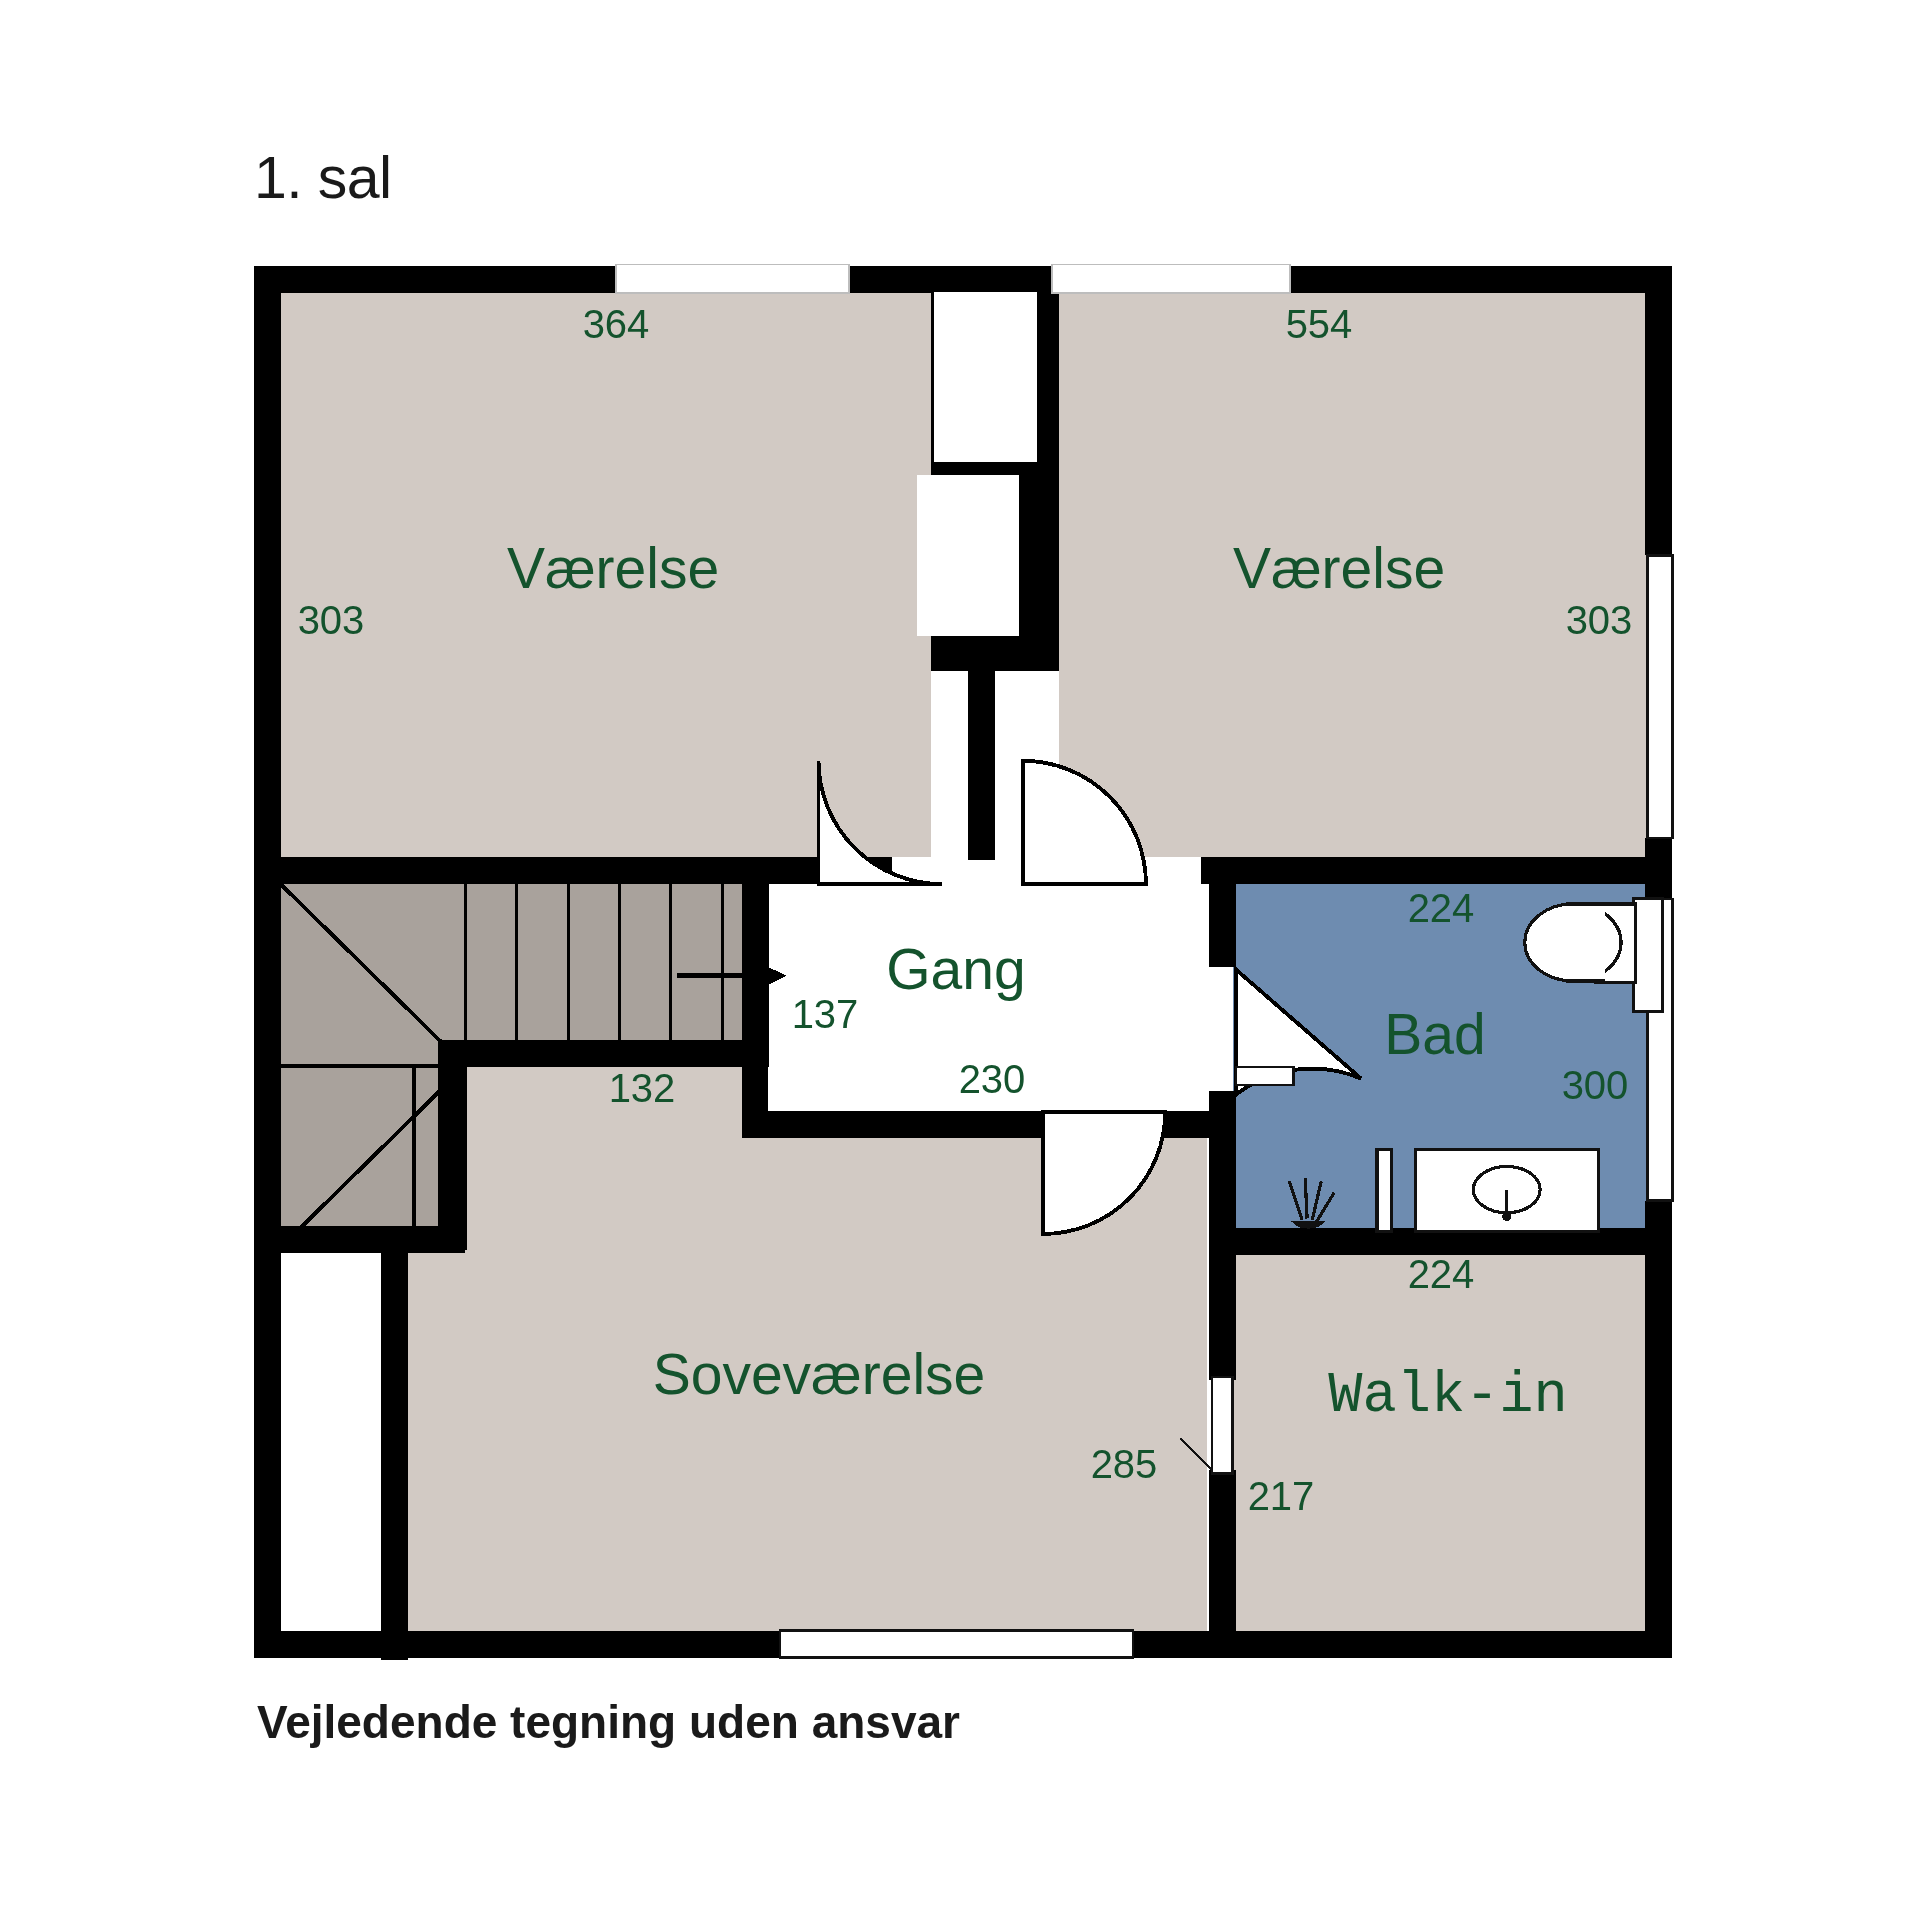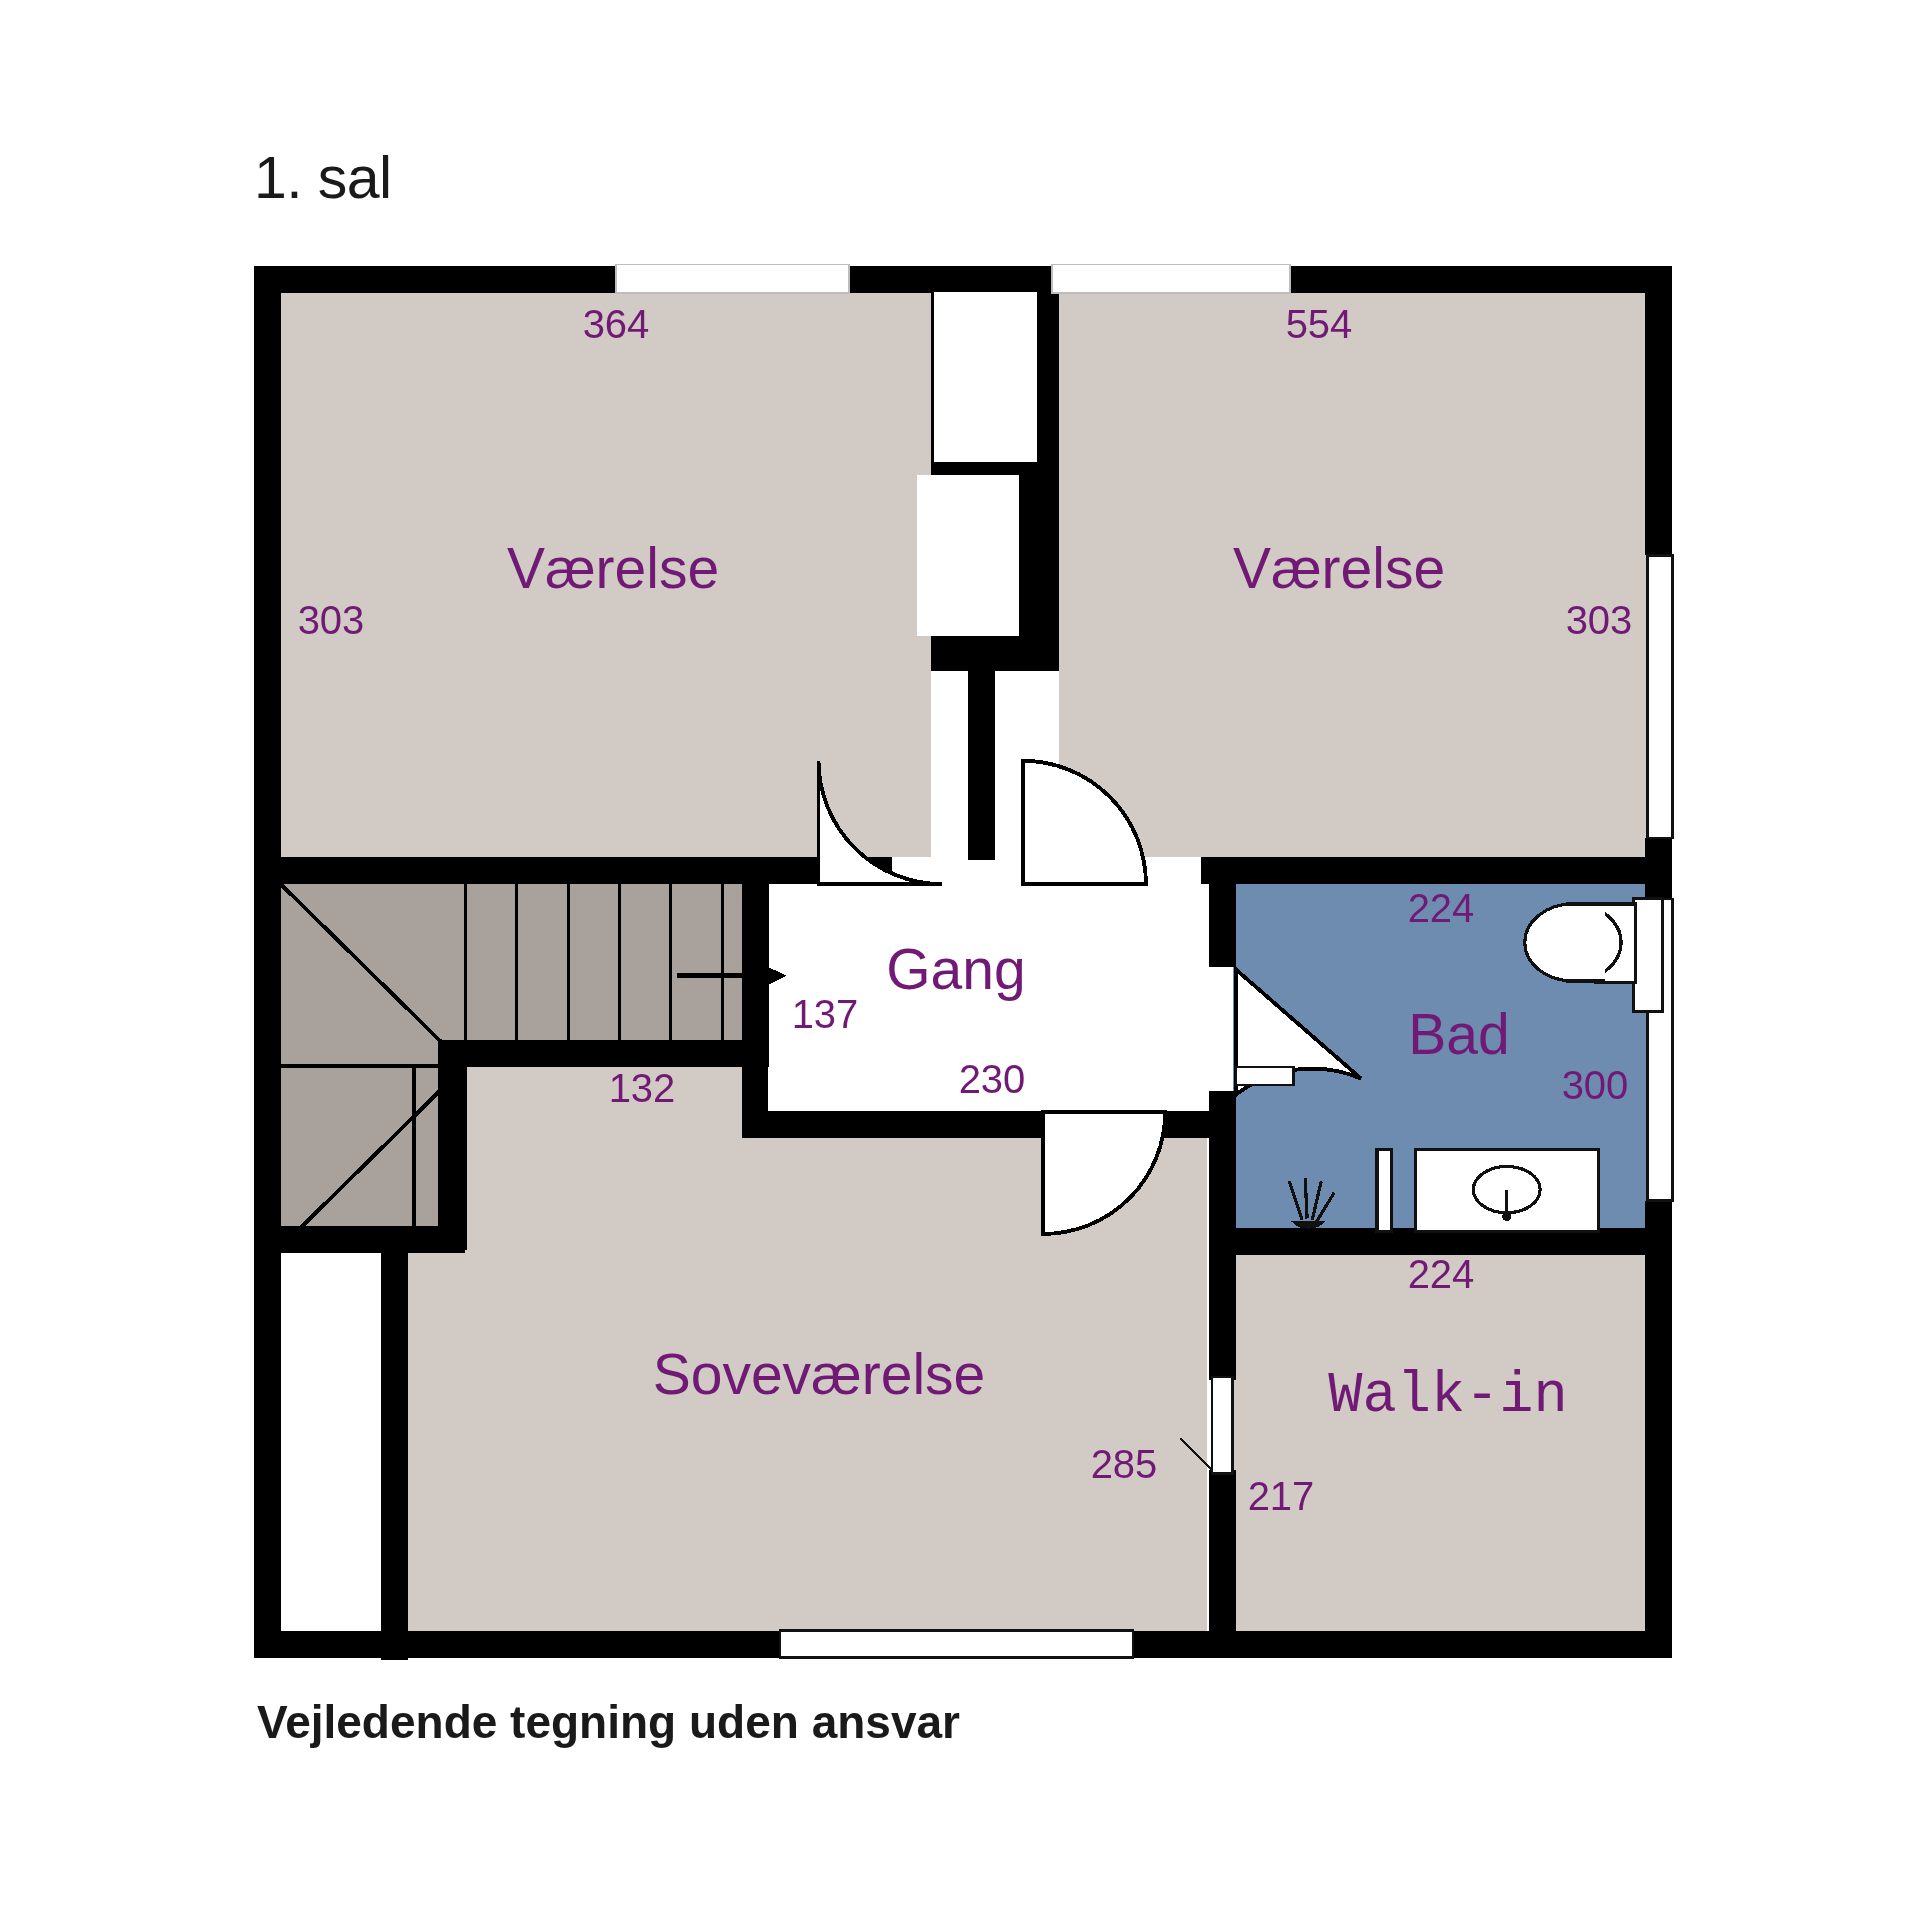--- a/index.html
+++ b/index.html
@@ -29,21 +29,21 @@
     white-space:nowrap;
   }
   #plan{
     position:absolute;
     left:0; top:0;
     width:1926px;height:1926px;
   }
   
   .lbl{
     position:absolute;
-    color:#701a75;
+    color:#14532d;
     white-space:nowrap;
     transform:translate(-50%,-50%);
     pointer-events:none;
   }
   .room-name{ font-size:57px; }
   .dim{ font-size:40px; }
 </style>
 </head>
 <body>
 
@@ -210,21 +210,21 @@
       <line x1="2044" y1="1900" x2="2058" y2="1840"></line>
       <line x1="2050" y1="1904" x2="2078" y2="1858"></line>
     </g>
   </g>
 
 </svg>
 
 <div class="lbl room-name" style="left:613px;  top:568px;">Værelse</div>
 <div class="lbl room-name" style="left:1339px; top:568px;">Værelse</div>
 <div class="lbl room-name" style="left:956px; top:969px;">Gang</div>
-<div class="lbl room-name" style="left:1435px; top:1034px;margin-left:24px;">Bad</div>
+<div class="lbl room-name" style="left:1435px; top:1034px;">Bad</div>
 <div class="lbl room-name" style="left:1448px; top:1396px;font-family:Liberation Mono, monospace;">Walk-in</div>
 <div class="lbl room-name" style="left:819px; top:1374px;">Soveværelse</div>
 
 <div class="lbl dim" style="left:616px;  top:324px;">364</div>
 <div class="lbl dim" style="left:1319px; top:324px;">554</div>
 <div class="lbl dim" style="left:331px;  top:620px;">303</div>
 <div class="lbl dim" style="left:1599px; top:620px;">303</div>
 <div class="lbl dim" style="left:825px; top:1014px;">137</div>
 <div class="lbl dim" style="left:992px; top:1079px;">230</div>
 <div class="lbl dim" style="left:642px; top:1088px;">132</div>

